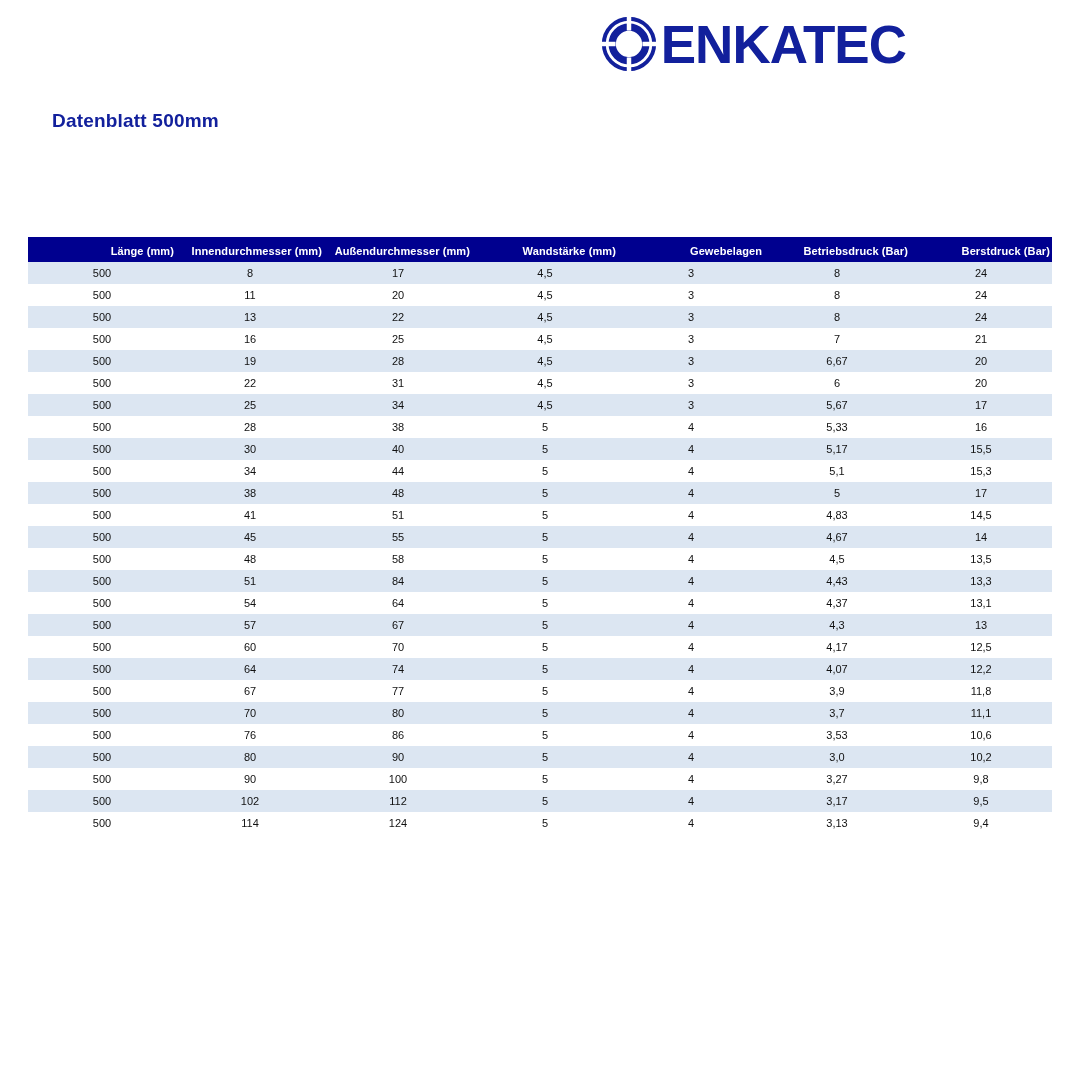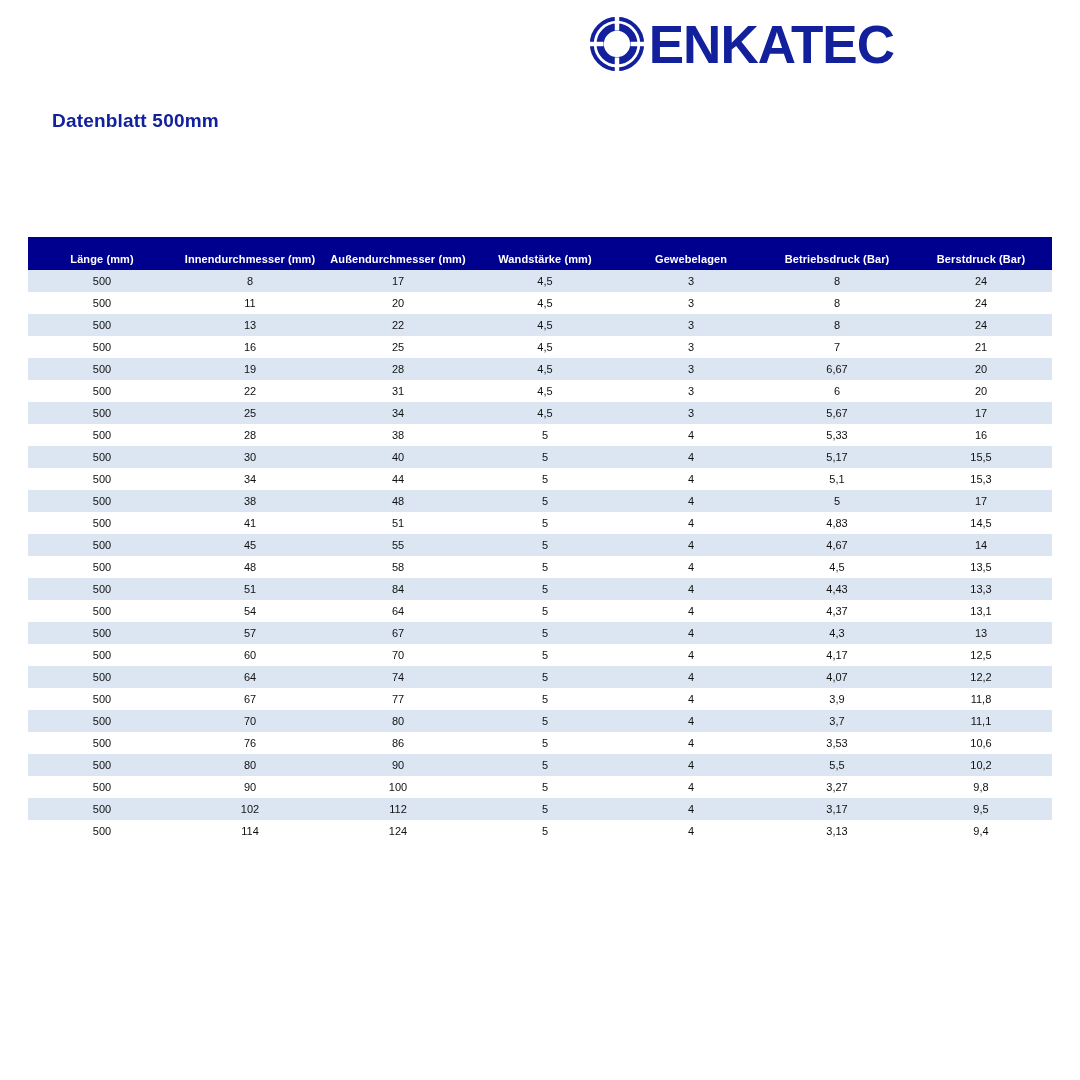--- a/index.html
+++ b/index.html
@@ -13,21 +13,21 @@
     font-family: "Liberation Sans", sans-serif;
     color: #000000;
     position: relative;
     overflow: hidden;
   }
 
   
   .header {
     position: absolute;
     top: 0;
-    left: 0;
+    left: 12px;
     width: 916px;
     height: 90px;
   }
   .logo {
     position: absolute;
     right: 22px;
     top: 16px;
     display: flex;
     align-items: center;
     gap: 4px;
@@ -68,22 +68,22 @@
   table.datasheet {
     border-collapse: collapse;
     width: 1024px;
     table-layout: fixed;
   }
   table.datasheet thead th {
     background: #00008f;
     color: #ffffff;
     font-size: 11px;
     font-weight: bold;
-    padding: 16px 2px 5px 2px;
-    text-align: center;
+    padding: 8px 2px 5px 2px;
+    text-align: right;
     border: none;
     letter-spacing: 0.1px;
     white-space: nowrap;
   }
   table.datasheet tbody td {
     font-size: 11px;
     text-align: center;
     padding: 5px 2px;
     color: #111111;
     border: none;
@@ -343,21 +343,21 @@
           <td>4</td>
           <td>3,53</td>
           <td>10,6</td>
         </tr>
         <tr class="odd">
           <td>500</td>
           <td>80</td>
           <td>90</td>
           <td>5</td>
           <td>4</td>
-          <td>5,5</td>
+          <td>3,0</td>
           <td>10,2</td>
         </tr>
         <tr class="even">
           <td>500</td>
           <td>90</td>
           <td>100</td>
           <td>5</td>
           <td>4</td>
           <td>3,27</td>
           <td>9,8</td>

